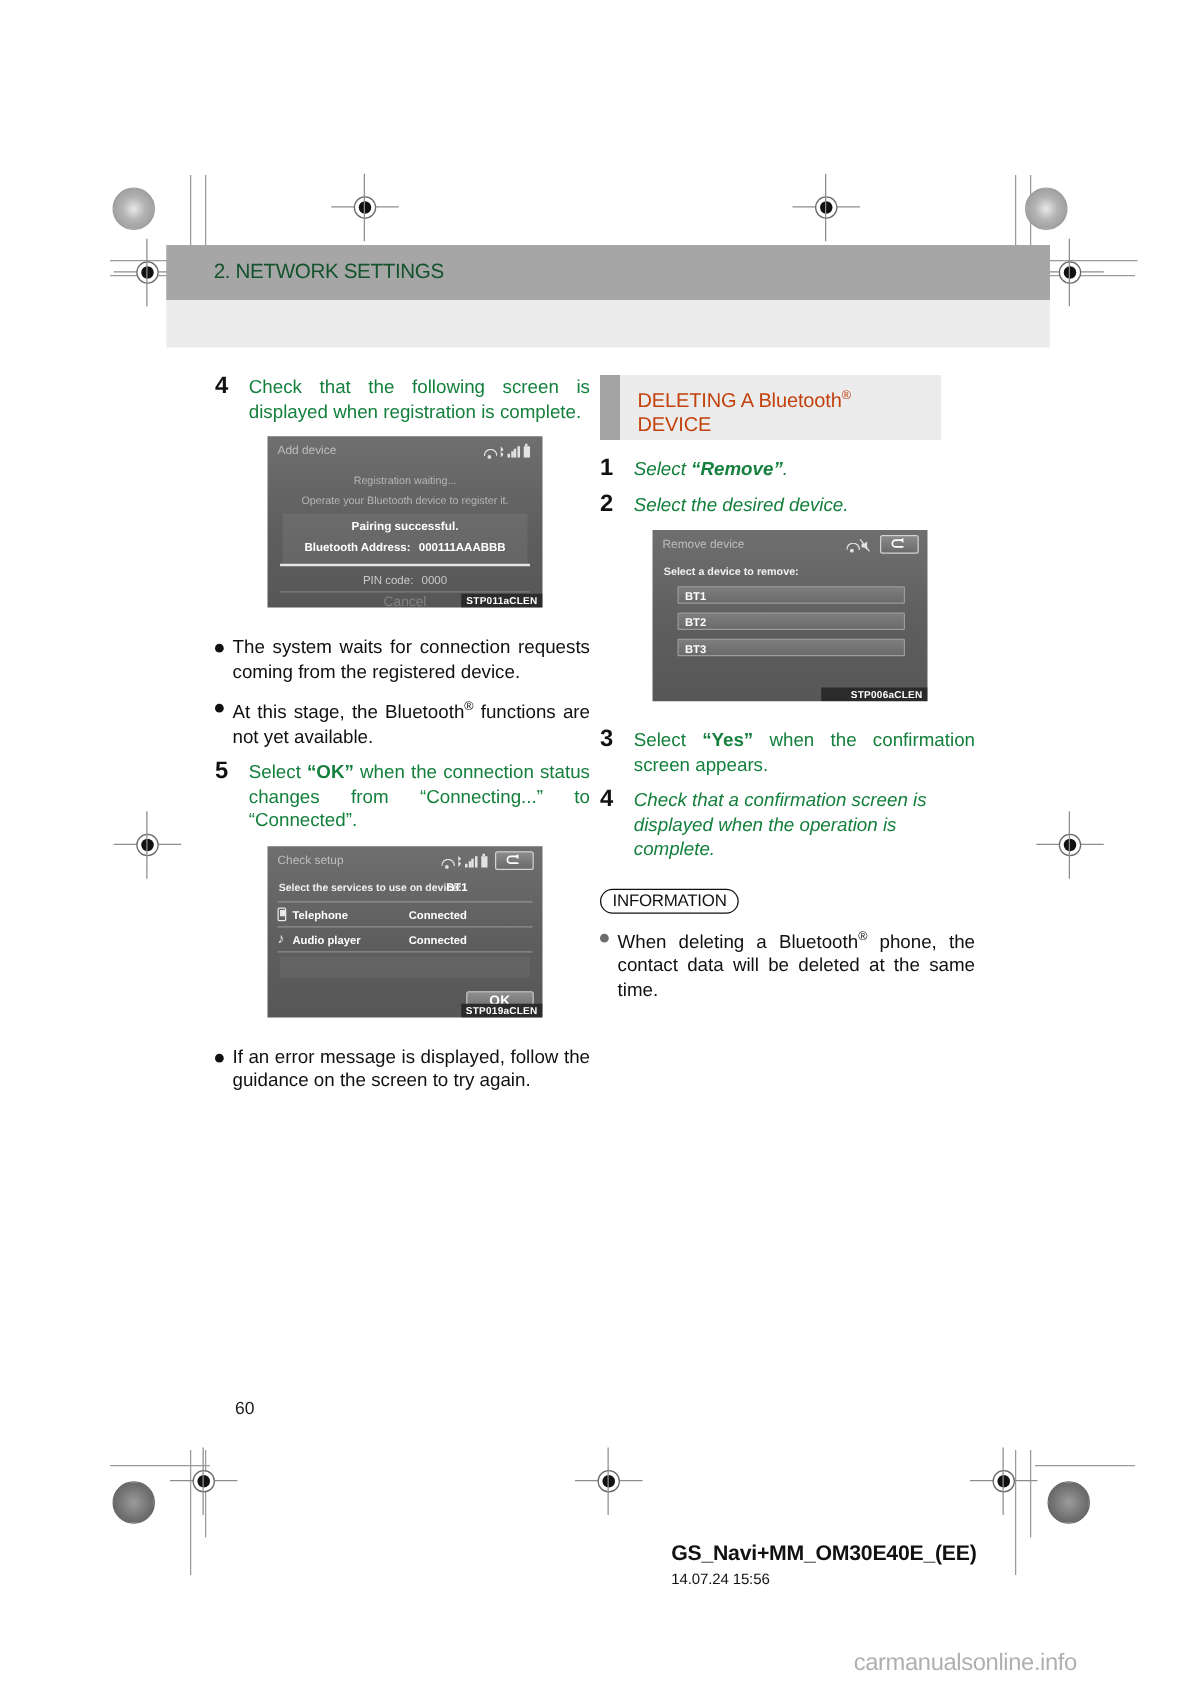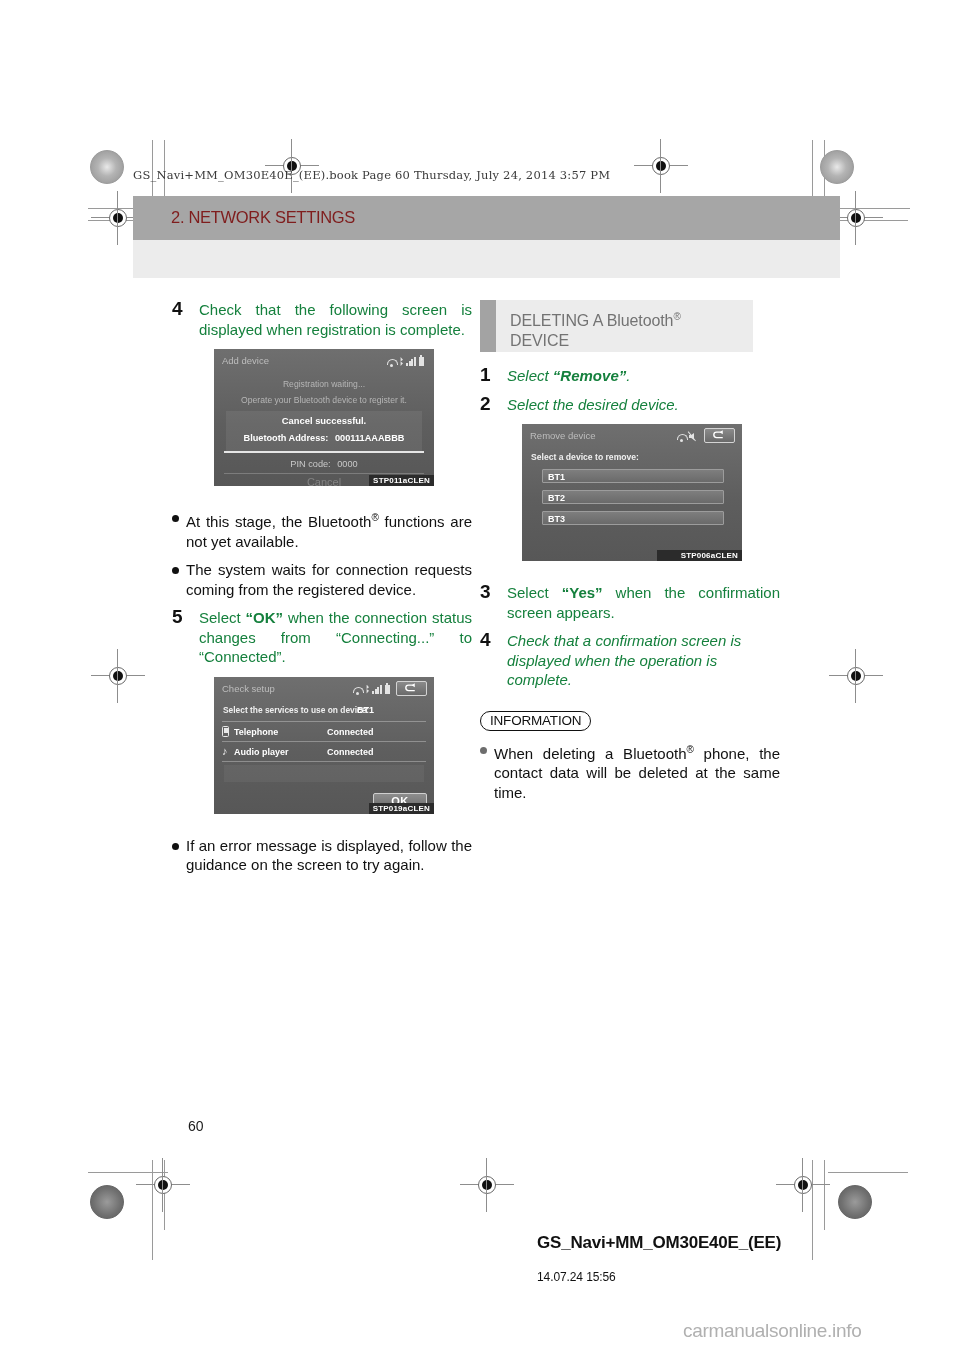--- a/index.html
+++ b/index.html
@@ -44,21 +44,21 @@
     position: absolute; left: 133px; top: 168px;
     font-family: "DejaVu Serif", serif;
     font-size: 11.5px; color: #3a3a3a; letter-spacing: 0.2px; white-space: nowrap;
   }
   .chapterbar {
     position: absolute; left: 133px; top: 196px; width: 707px; height: 44px;
     background: #a6a6a6;
   }
   .chapterbar .txt {
     position: absolute; left: 38px; top: 12px;
-    color: #7f1d1d; font-size: 16.5px; letter-spacing: -0.3px; font-weight: 400;
+    color: #14532d; font-size: 16.5px; letter-spacing: -0.3px; font-weight: 400;
   }
   .subbar {
     position: absolute; left: 133px; top: 240px; width: 707px; height: 38px;
     background: #ececec;
   }
 
   
   .col { position: absolute; width: 300px; }
   .col.left  { left: 172px; top: 300px; }
   .col.right { left: 480px; top: 300px; }
@@ -91,21 +91,21 @@
   
   .sechead {
     position: relative; width: 273px; height: 52px; background: #ececec;
     margin-bottom: 14px;
   }
   .sechead .tab {
     position: absolute; left: 0; top: 0; width: 16px; height: 52px; background: #a3a3a3;
   }
   .sechead .t {
     position: absolute; left: 30px; top: 7px;
-    font-size: 16px; line-height: 20px; color: #737373; letter-spacing: -0.1px;
+    font-size: 16px; line-height: 20px; color: #c2410c; letter-spacing: -0.1px;
   }
 
   
   .infopill {
     display: inline-block; border: 1.6px solid #111; border-radius: 11px;
     padding: 1px 9px 2px; font-size: 13.5px; font-weight: 400; color: #111;
     letter-spacing: -0.2px; margin: 12px 0 9px;
   }
 
   
@@ -208,21 +208,21 @@
   }
   .shotwrap { position: relative; margin-bottom: 22px; }
 
   
   .pagenum {
     position: absolute; left: 188px; top: 1118px;
     font-size: 14px; color: #1b1b1b; text-align: right;
   }
   .footmeta { position: absolute; left: 537px; top: 1233px; }
   .footmeta .f1 { font-size: 17px; font-weight: 700; color: #111; letter-spacing: -0.2px; }
-  .footmeta .f2 { font-size: 12px; color: #111; margin-top: 17px; letter-spacing: -0.1px; }
+  .footmeta .f2 { font-size: 12px; color: #111; margin-top: 3px; letter-spacing: -0.1px; }
   .watermark {
     position: absolute; left: 683px; top: 1320px;
     font-size: 19px; color: #b0b0b0; letter-spacing: -0.3px;
   }
 </style>
 </head>
 <body>
 
 <div id="page">
 
@@ -279,21 +279,20 @@
   <div class="regmark" style="left:790px; top:1172px;">
       <div class="ring"></div>
       <div class="dot"></div>
     </div>
 
   <div class="starmark" style="left:90px; top:150px;"></div>
   <div class="starmark" style="left:820px; top:150px;"></div>
   <div class="starmark dark" style="left:90px; top:1185px;"></div>
   <div class="starmark dark" style="left:838px; top:1185px;"></div>
 
-  <div class="bookline">GS_Navi+MM_OM30E40E_(EE).book   Page 60   Thursday, July 24, 2014   3:57 PM</div>
   <div class="chapterbar">
     <div class="txt">2. NETWORK SETTINGS</div>
   </div>
   <div class="subbar"></div>
 
   <div class="col left">
 
     <div class="step">
       <div class="num">4</div>
       <div class="txt">Check that the following screen is displayed when registration is complete.</div>
@@ -309,42 +308,42 @@
               <i></i>
               <i></i>
               <i></i>
               <i></i>
             </span>
           <span class="ic-bat"></span>
         </div>
         <div class="line-c" style="top:30px;">Registration waiting...</div>
         <div class="line-c" style="top:46px;">Operate your Bluetooth device to register it.</div>
         <div class="band" style="top:62px; height:40px;"></div>
-        <div class="line-c strong" style="top:66px; font-size:9.4px;">Cancel successful.</div>
+        <div class="line-c strong" style="top:66px; font-size:9.4px;">Pairing successful.</div>
         <div class="line-c strong" style="top:84px; font-size:9.2px;">
           <span>Bluetooth Address:</span>
           <span style="margin-left:4px;">000111AAABBB</span>
         </div>
         <div class="hr" style="top:102px;"></div>
         <div class="line-c" style="top:110px; font-size:9.2px; color:#c9c9c9;">
           <span>PIN code:</span>
           <span style="margin-left:4px;">0000</span>
         </div>
         <div class="hr thin" style="top:124px;"></div>
         <div class="line-c" style="top:127px; font-size:11px; color:#838383;">Cancel</div>
         <div class="shotcap" style="right:0; bottom:0;">STP011aCLEN</div>
       </div>
     </div>
 
     <div class="bullet">
+      <div class="txt">The system waits for connection requests coming from the registered device.</div>
+    </div>
+
+    <div class="bullet">
       <div class="txt"><span>At this stage, the Bluetooth</span><span class="reg">®</span><span> functions are not yet available.</span></div>
-    </div>
-
-    <div class="bullet">
-      <div class="txt">The system waits for connection requests coming from the registered device.</div>
     </div>
 
     <div class="step">
       <div class="num">5</div>
       <div class="txt"><span>Select </span><b>“OK”</b><span> when the connection status changes from “Connecting...” to “Connected”.</span></div>
     </div>
 
     <div class="shotwrap">
       <div class="shot s3">
         <div class="title">Check setup</div>

